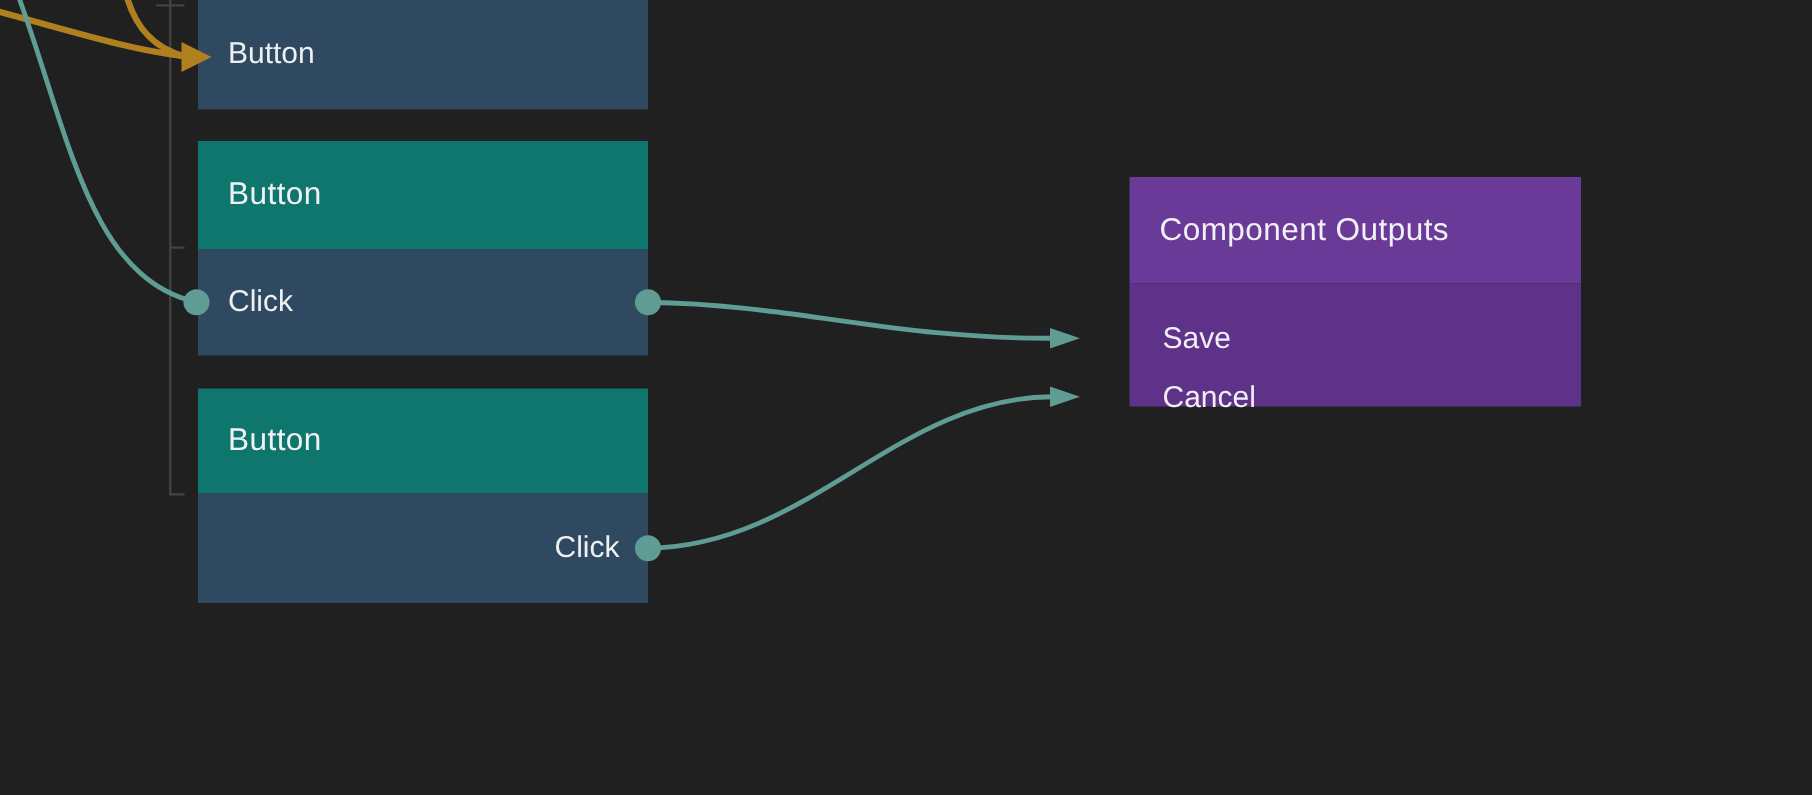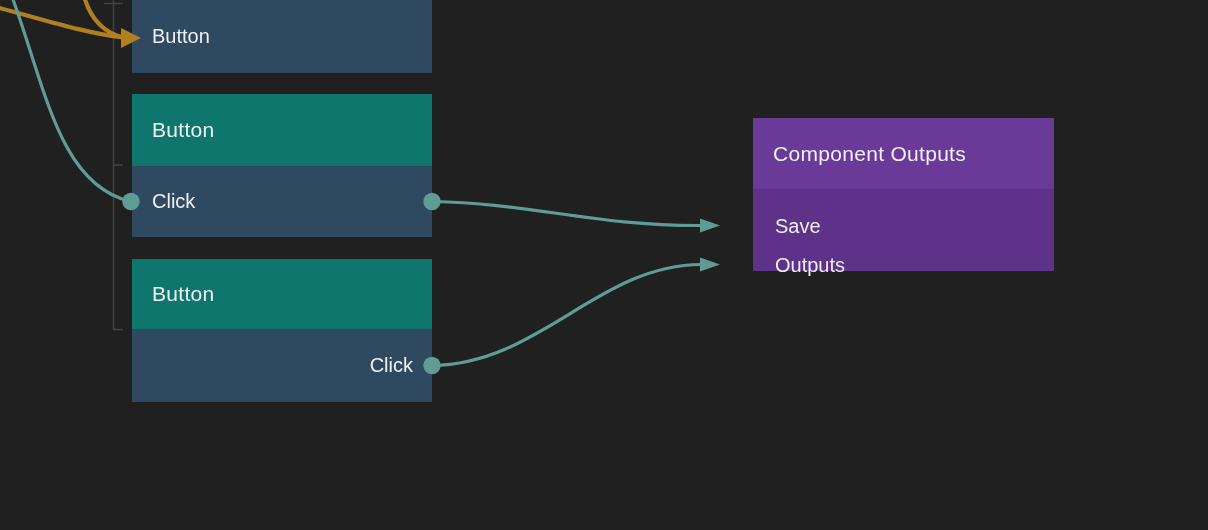--- a/index.html
+++ b/index.html
@@ -99,21 +99,21 @@
       <span>Click</span>
     </div>
   </div>
 
   <div class="node node-purple" style="left:753px; top:118px; width:301px; height:184px;">
     <div class="header" style="height:71px;">
       <span>Component Outputs</span>
     </div>
     <div class="body" style="height:82px;">
       <div class="port-row">Save</div>
-      <div class="port-row">Outputs</div>
+      <div class="port-row">Cancel</div>
     </div>
   </div>
 
   <svg class="edges-layer" viewBox="0 0 1208 530">
 
     <path d="M -4 7 C 45 20 85 33 123 37.5" fill="none" stroke="#b0801f" stroke-width="4.2"></path>
     <path d="M 84 -4 C 90 18 102 32 123 37.5" fill="none" stroke="#b0801f" stroke-width="4.2"></path>
     <polygon points="141,38 121,28 121,48" fill="#b0801f"></polygon>
 
     <path d="M 11 -6 C 45 85 58 183 129 201" fill="none" stroke="#5f9c94" stroke-width="3.2"></path>

